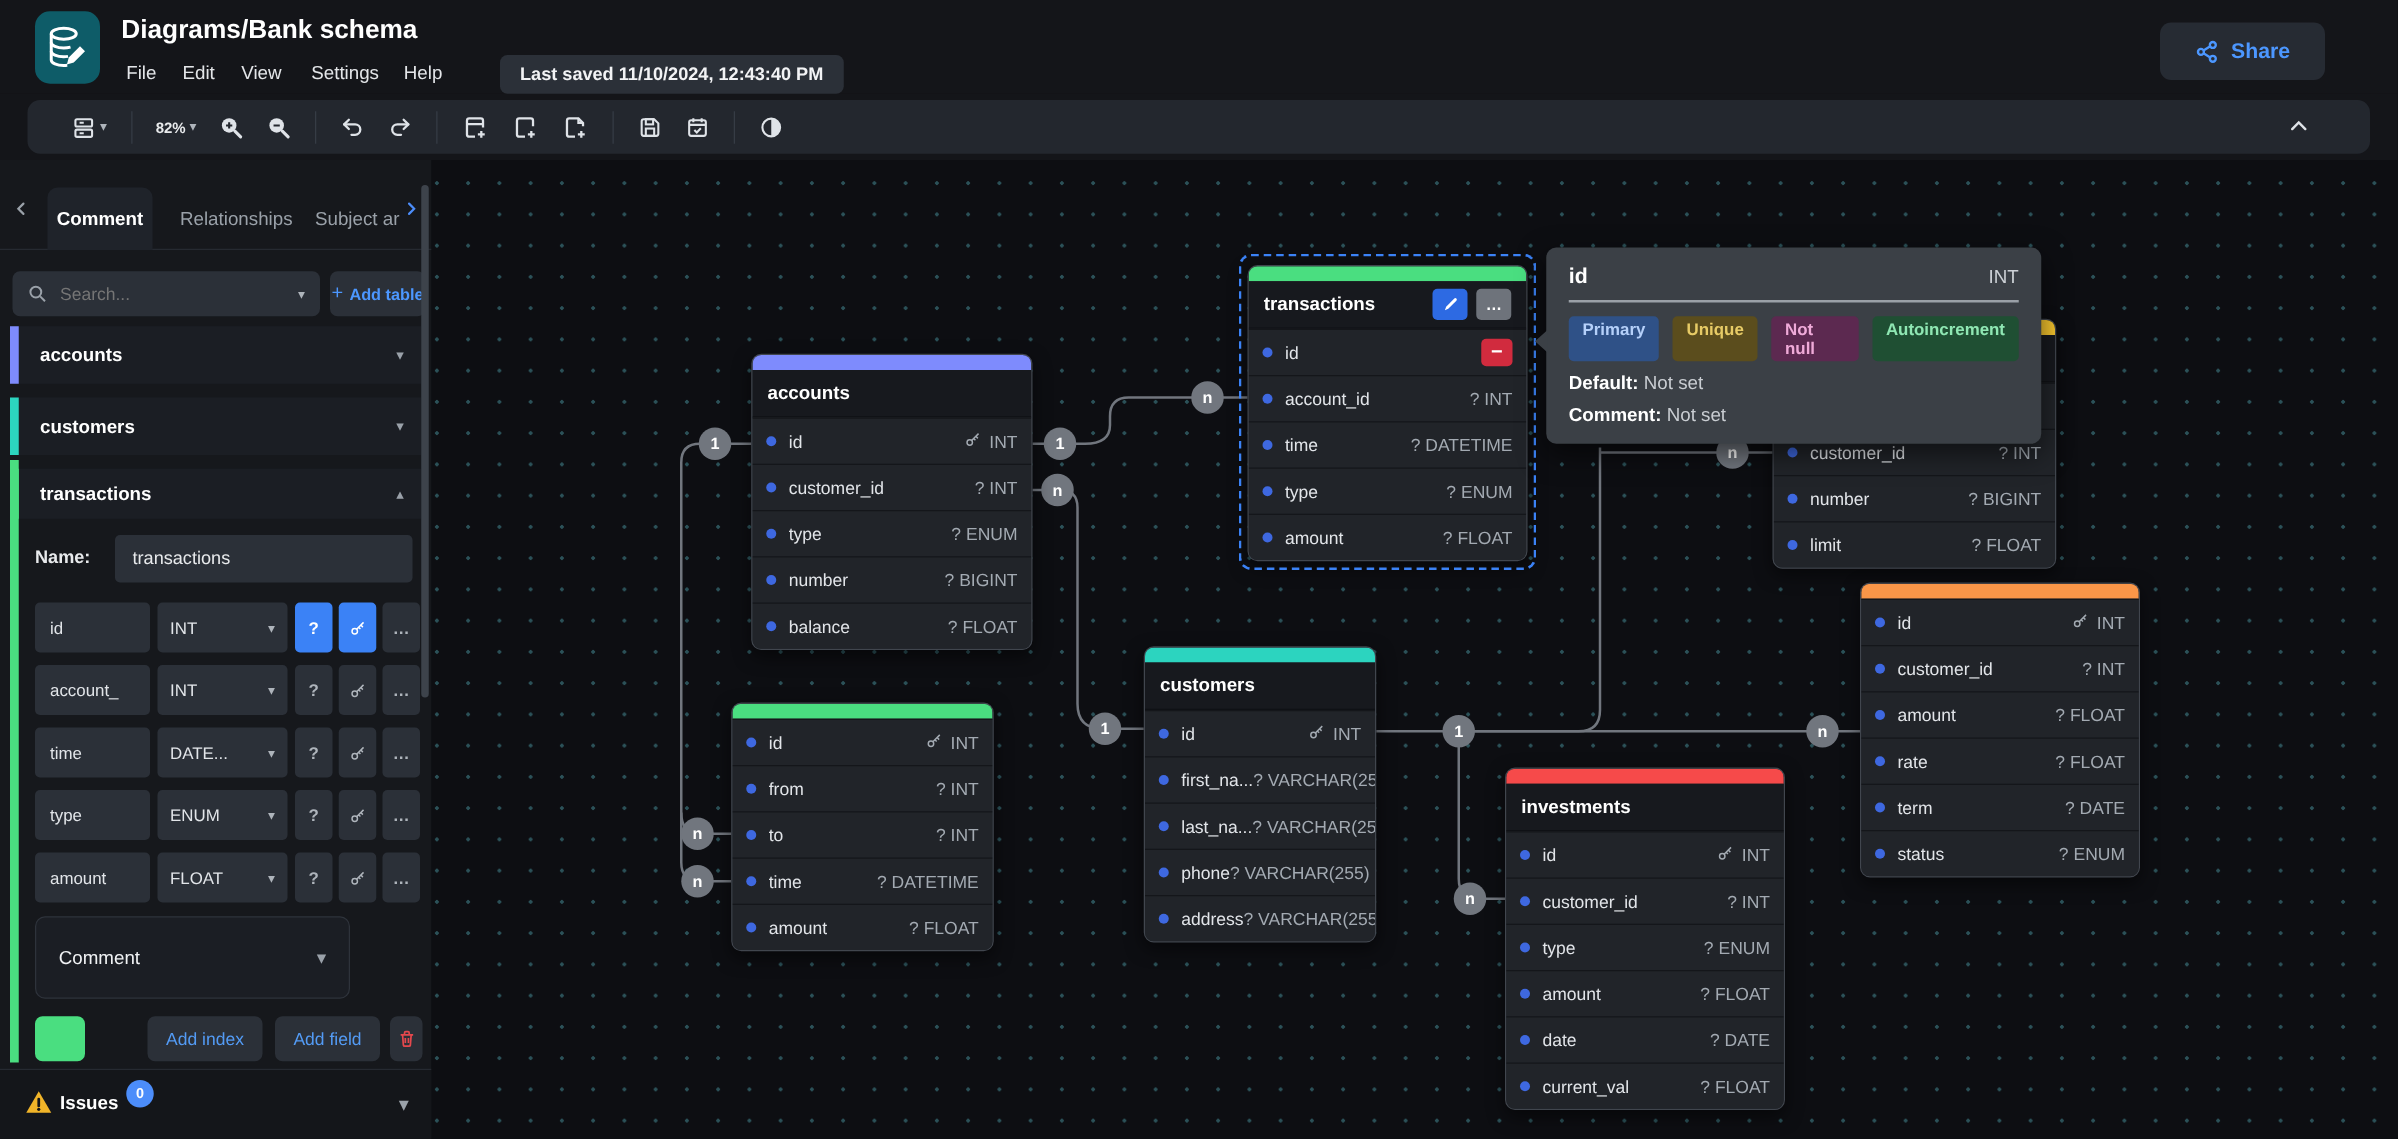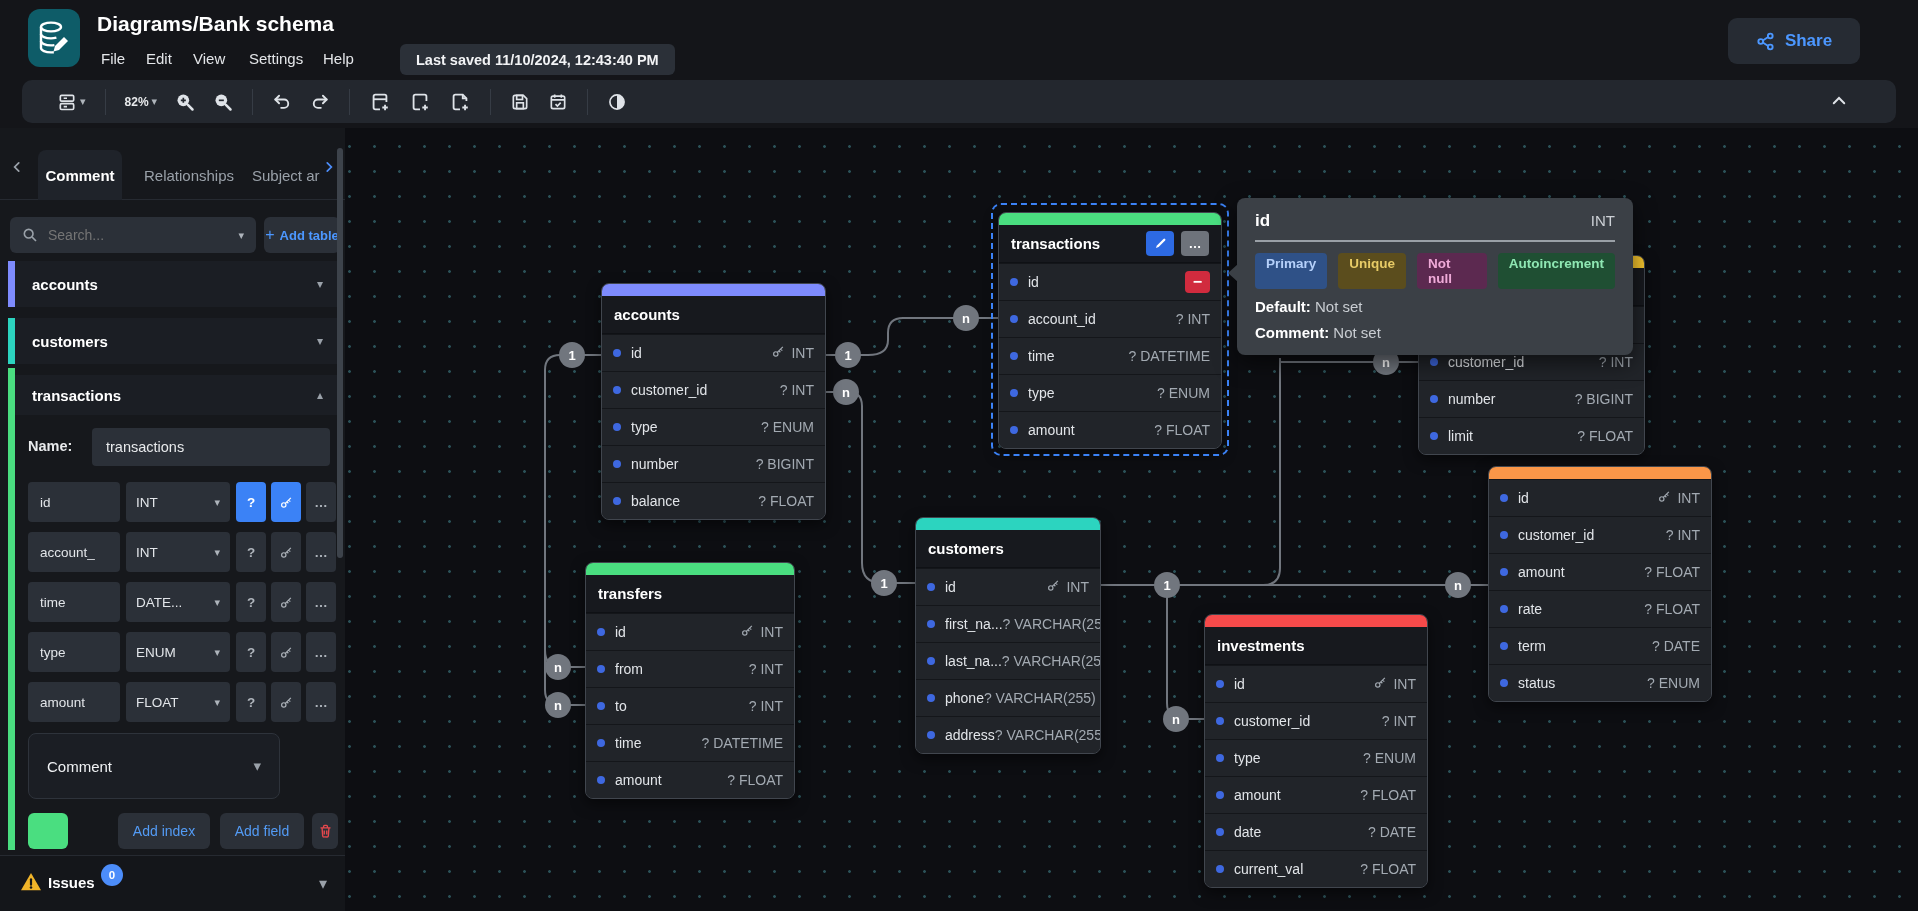--- a/index.html
+++ b/index.html
@@ -206,23 +206,20 @@
       <div class="drow">
         <span class="bullet"></span>
         <span class="fname">balance</span>
         <span class="ftype">
           <span>? FLOAT</span>
         </span>
       </div>
     </div>
     <div class="dtable" style="left: 585px; top: 562px; width: 210px;">
       <div class="strip" style="background: rgb(74, 222, 128);"></div>
-      <div class="ttitle">
-        <span>transfers</span>
-      </div>
       <div class="drow">
         <span class="bullet"></span>
         <span class="fname">id</span>
         <span class="ftype">
           <span style="display: flex;">
             <svg class="ic" width="13" height="13" viewBox="0 0 24 24" fill="none" stroke="currentColor" stroke-width="2.2">
               <circle cx="7" cy="16.5" r="4"></circle>
               <path d="M9.8 13.7 L20 3.5 M16 7.5 l3 3 M12.8 10.7 l2.6 2.6"></path>
             </svg>
           </span>

